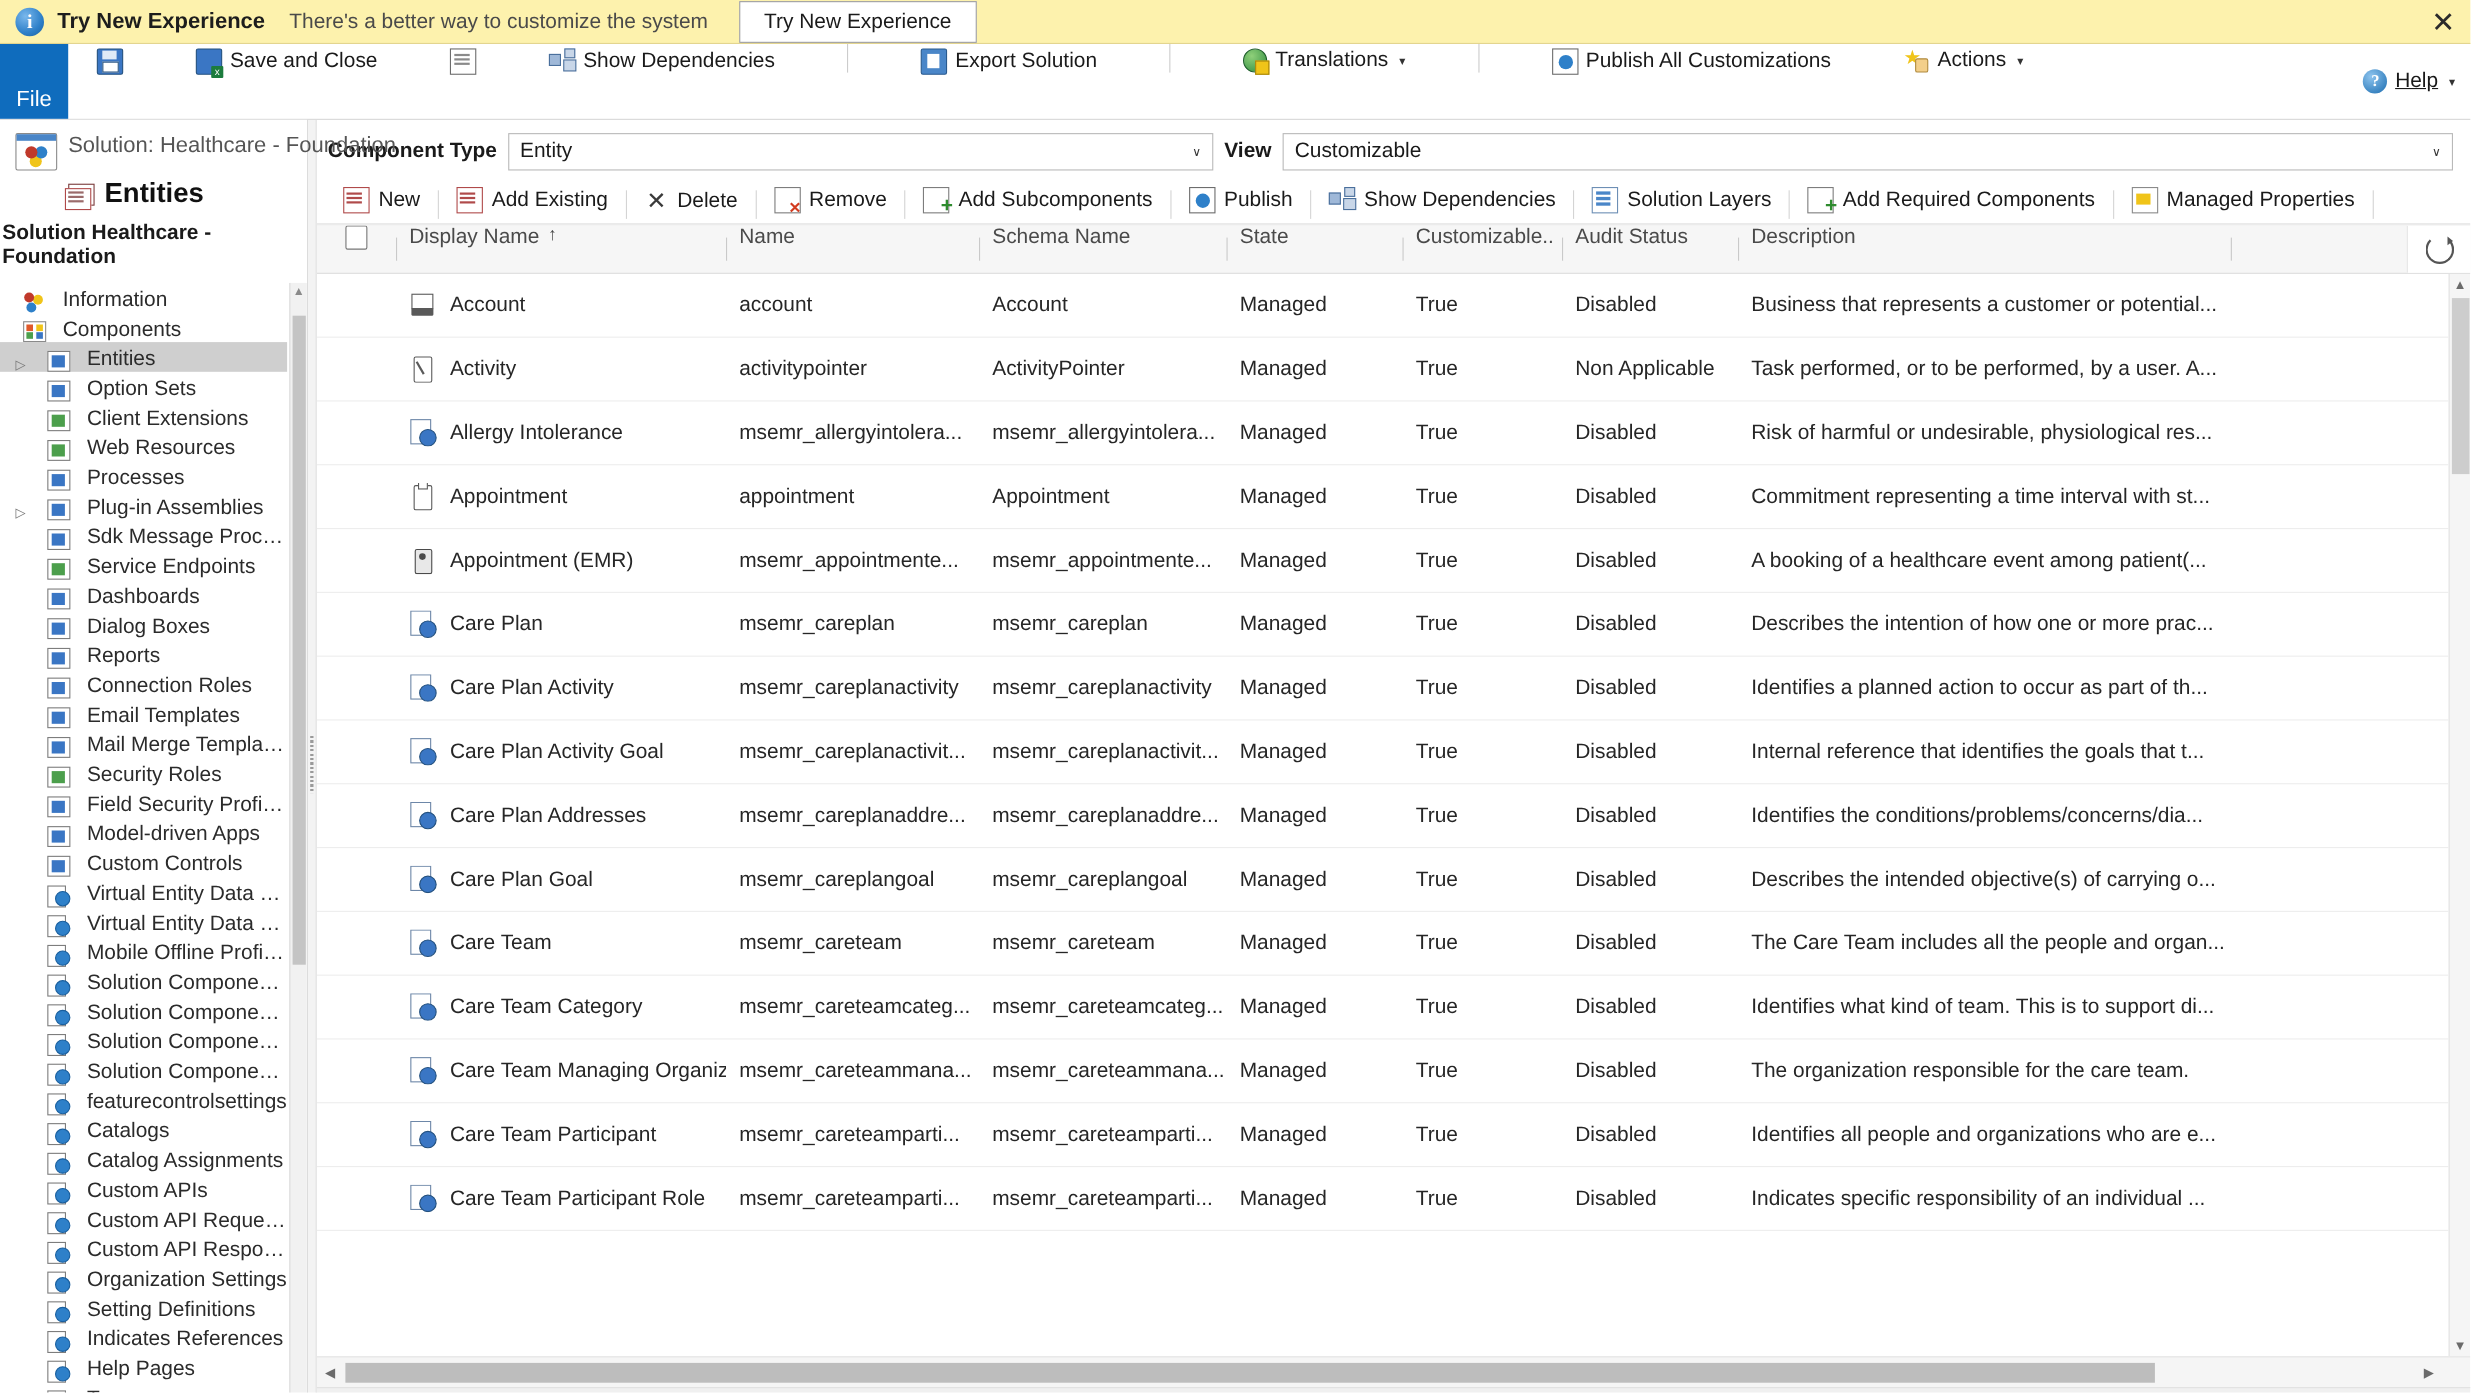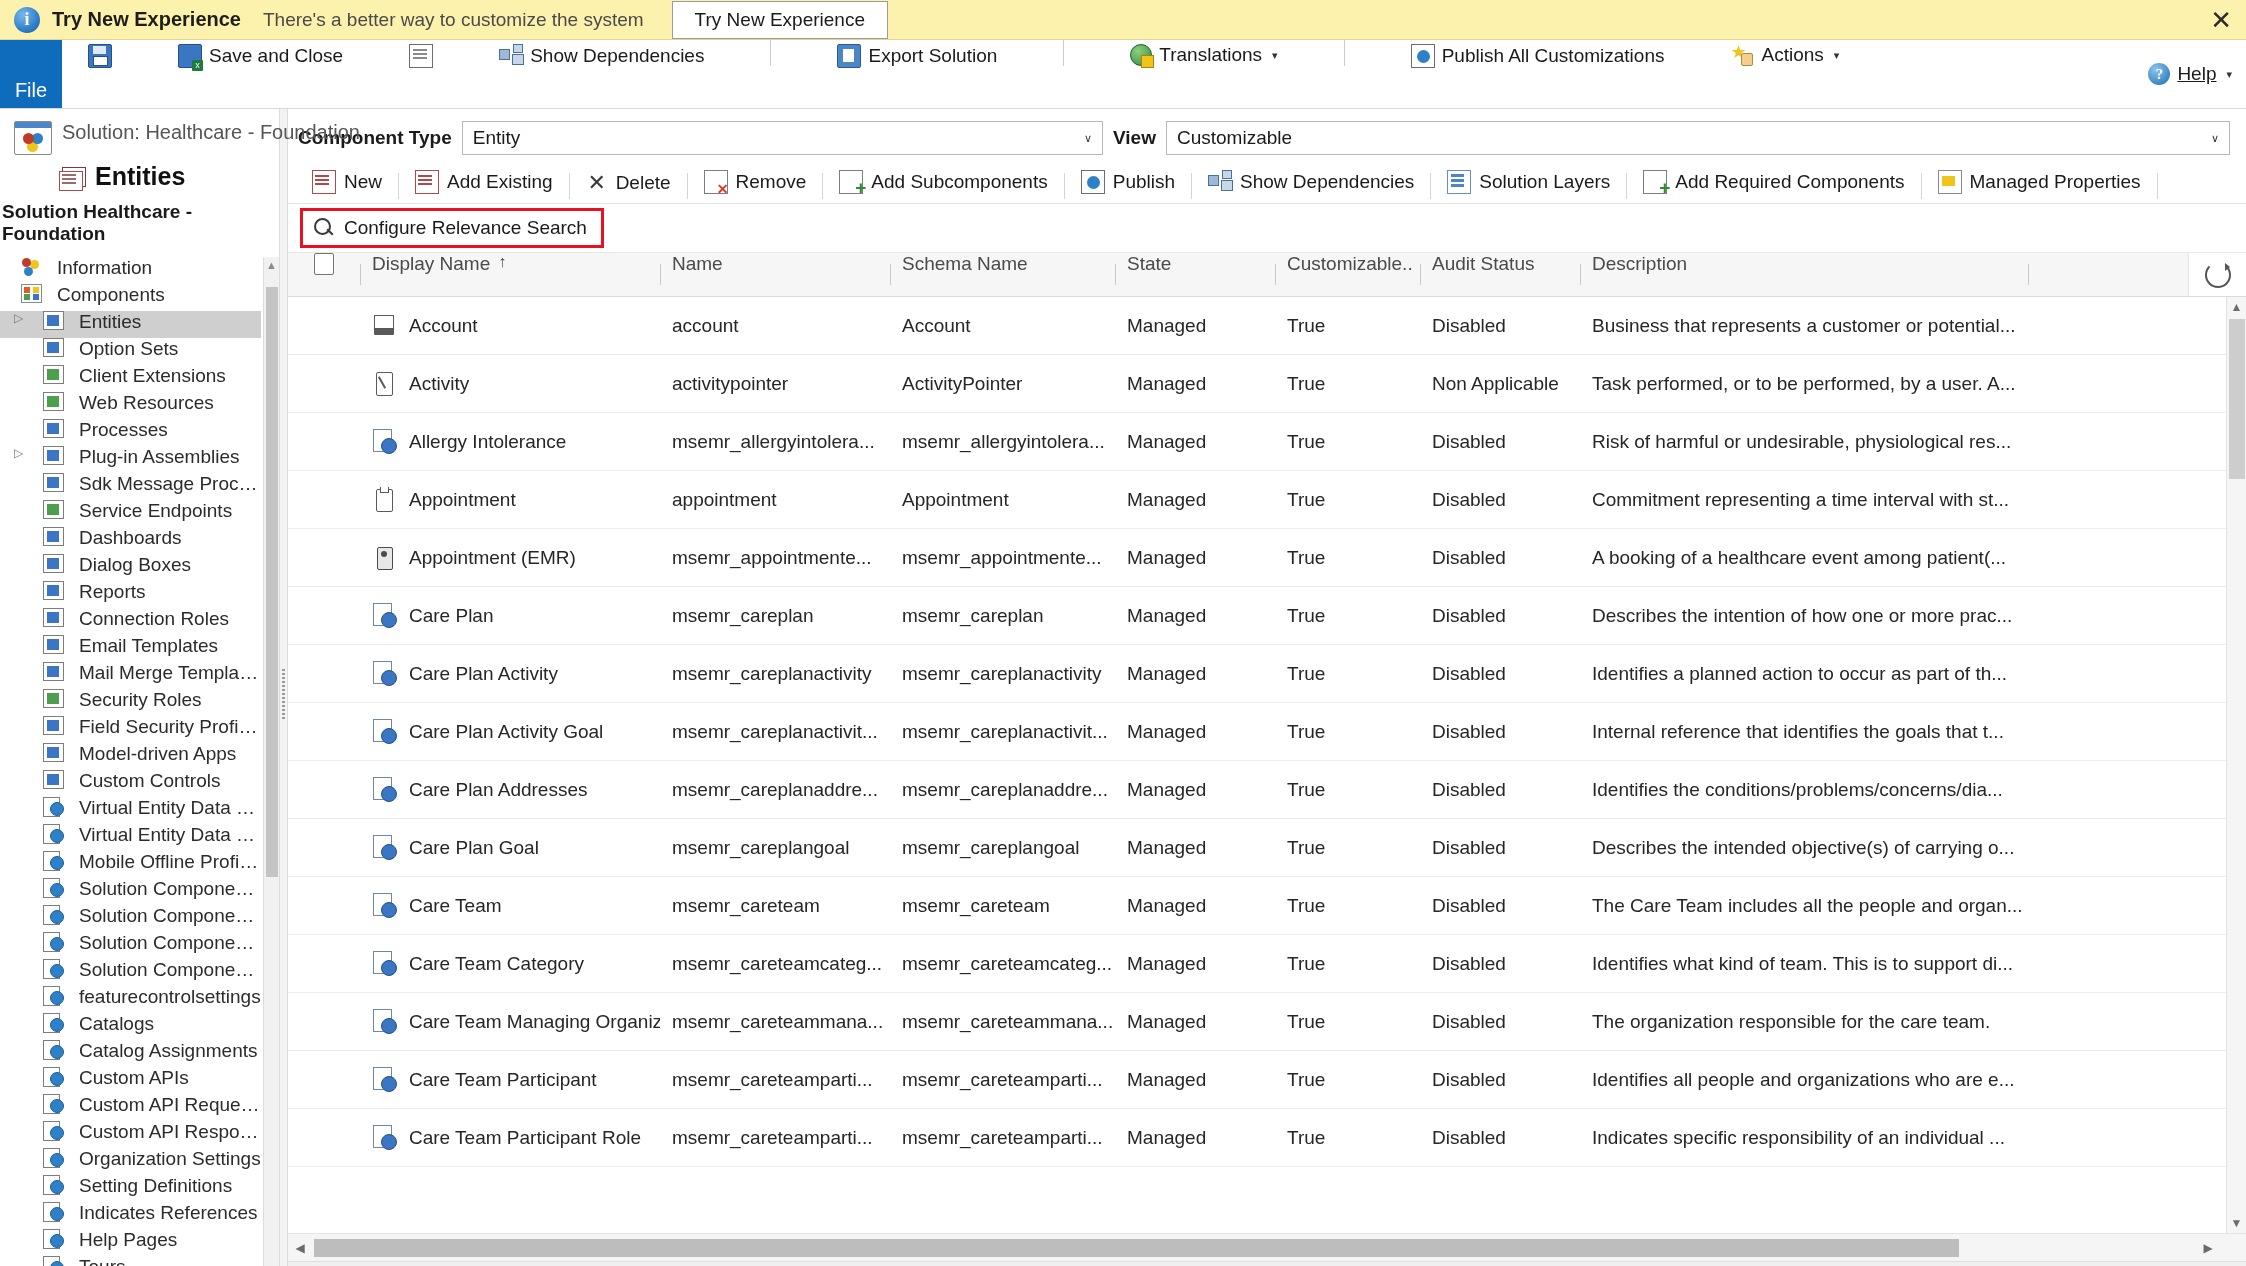--- a/index.html
+++ b/index.html
@@ -142,21 +142,21 @@
     font-size: 19px; font-weight: bold; color:#1a1a1a;
     padding: 10px 0 12px 2px;
   }
   #tree {
     position:relative;
     height: calc(100% - 65px - 44px);
     overflow: hidden;
     padding-right: 18px;
   }
   .tnode {
-    display:flex; align-items:flex-start; gap:15px;
+    display:flex; align-items:flex-end; gap:15px;
     height: 27px; padding-left: 12px; font-size:19px; color:#2b2b2b;
     cursor: pointer; white-space: nowrap;
   }
   .tnode.sel { background:#cfcfcf; }
   .tnode.ind1 { padding-left: 34px; }
   .tnode .arrow { width:14px;flex:0 0 auto;color:#7a7a7a;font-size:12px;margin-left:-20px;}
   .tnode .arrow.empty { visibility:hidden; }
   .tnode .tlabel { overflow:hidden; text-overflow:ellipsis; }
   .tic { width:21px;height:19px;flex:0 0 auto;position:relative;border:1px solid #7d7d7d;background:#fff; }
   .tic.blue::after{content:"";position:absolute;left:3px;top:3px;width:12px;height:11px;background:#3a76c4;}
@@ -631,26 +631,20 @@
         <span>Add Required Components</span>
       </div>
       <div class="cmd-sep"></div>
       <div class="cmd">
         <span class="ic ic20 ic-mgd"></span>
         <span>Managed Properties</span>
       </div>
       <div class="cmd-sep"></div>
     </div>
 
-    <div id="relevance-row">
-      <div id="relevance-btn">
-        <span class="ic-search"></span>
-        <span>Configure Relevance Search</span>
-      </div>
-    </div>
 
     <div id="grid-wrap">
       <div id="grid-header">
         <div class="gh chk">
           <span class="gchk"></span>
         </div>
         <div class="gh" id="gh-display">
           <span>Display Name</span>
           <span class="sortarrow">↑</span>
         </div>

